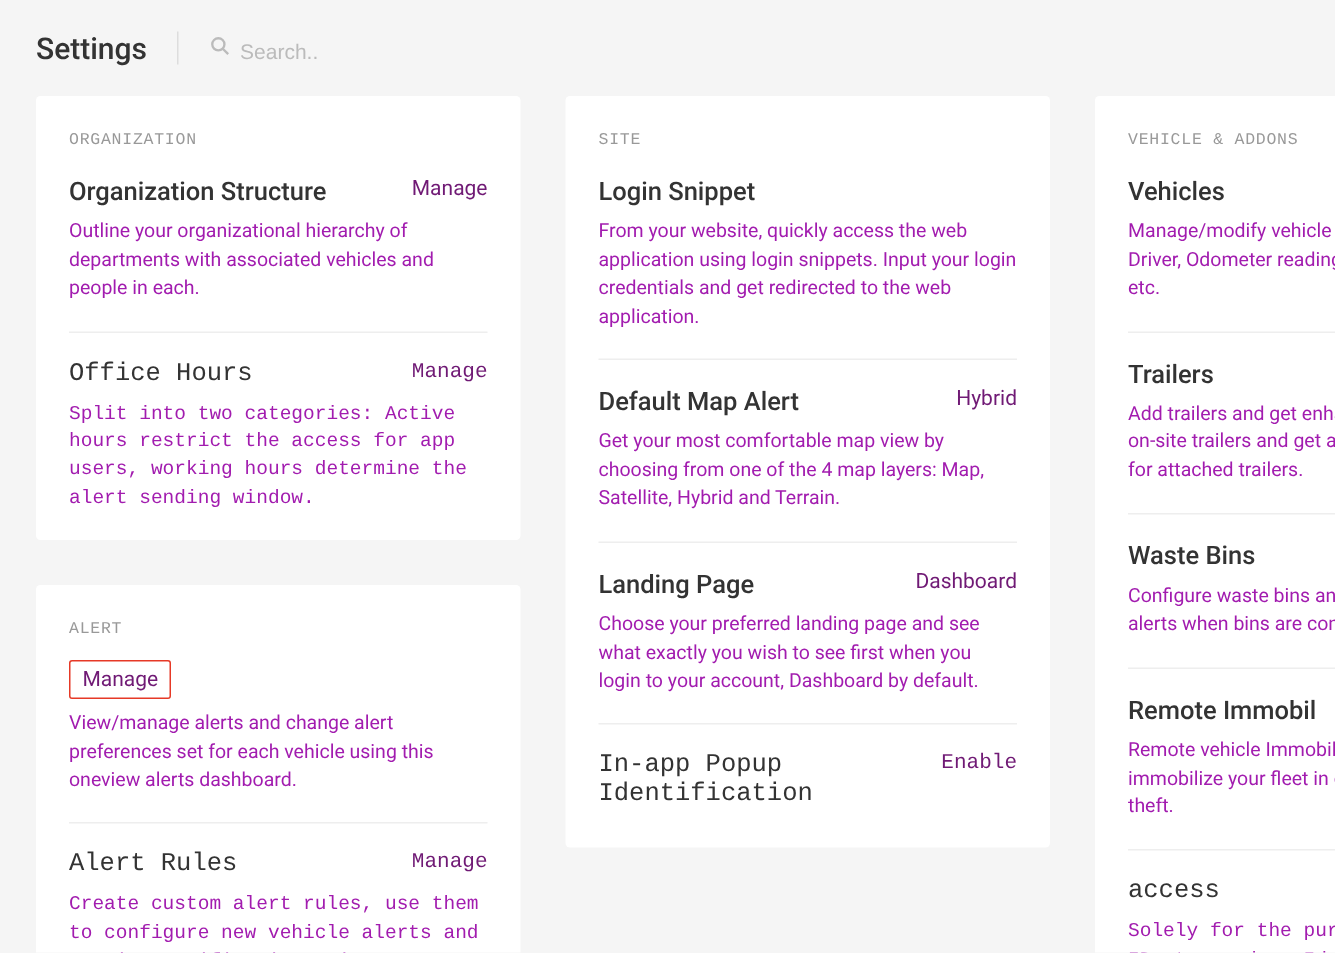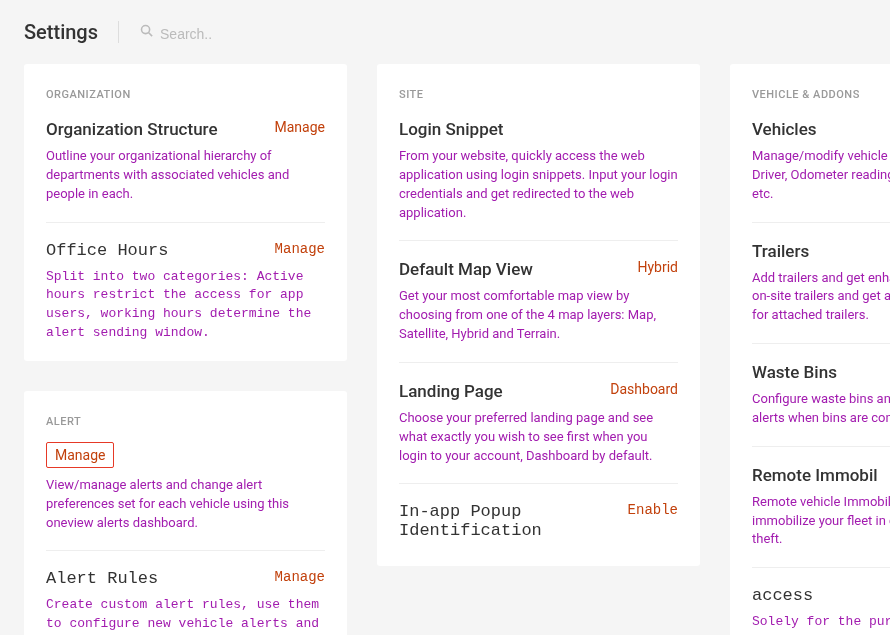--- a/index.html
+++ b/index.html
@@ -60,20 +60,21 @@
       border-radius: 3px;
       padding: 24px 22px 18px 22px;
     }
     .card-header {
       font-size: 11px;
       font-weight: 500;
       letter-spacing: 0.5px;
       color: #999;
       text-transform: uppercase;
       margin-bottom: 18px;
+      font-family: Liberation Mono, monospace;
     }
     .item {
       padding-bottom: 18px;
       margin-bottom: 18px;
       border-bottom: 1px solid #eee;
     }
     .item:last-child { border-bottom: none; margin-bottom: 0; padding-bottom: 0; font-family: Liberation Mono, monospace; }
     .item-top {
       display: flex;
       justify-content: space-between;
@@ -81,21 +82,21 @@
       margin-bottom: 8px;
       gap: 16px;
     }
     .item-title {
       font-size: 17px;
       font-weight: 500;
       color: #333;
     }
     .item-action {
       font-size: 14px;
-      color: #c2410c;
+      color: #701a75;
       cursor: pointer;
       white-space: nowrap;
     }
     .item-action.highlighted {
       border: 1.5px solid #e63926;
       border-radius: 2px;
       padding: 4px 8px;
       margin-top: -4px;
       margin-right: -2px;
     }
@@ -162,21 +163,21 @@
       <div class="card">
         <div class="card-header">SITE</div>
         <div class="item">
           <div class="item-top">
             <div class="item-title">Login Snippet</div>
           </div>
           <div class="item-desc">From your website, quickly access the web application using login snippets. Input your login credentials and get redirected to the web application.</div>
         </div>
         <div class="item">
           <div class="item-top">
-            <div class="item-title">Default Map View</div>
+            <div class="item-title">Default Map Alert</div>
             <div class="item-action">Hybrid</div>
           </div>
           <div class="item-desc">Get your most comfortable map view by choosing from one of the 4 map layers: Map, Satellite, Hybrid and Terrain.</div>
         </div>
         <div class="item">
           <div class="item-top">
             <div class="item-title">Landing Page</div>
             <div class="item-action">Dashboard</div>
           </div>
           <div class="item-desc">Choose your preferred landing page and see what exactly you wish to see first when you login to your account, Dashboard by default.</div>

